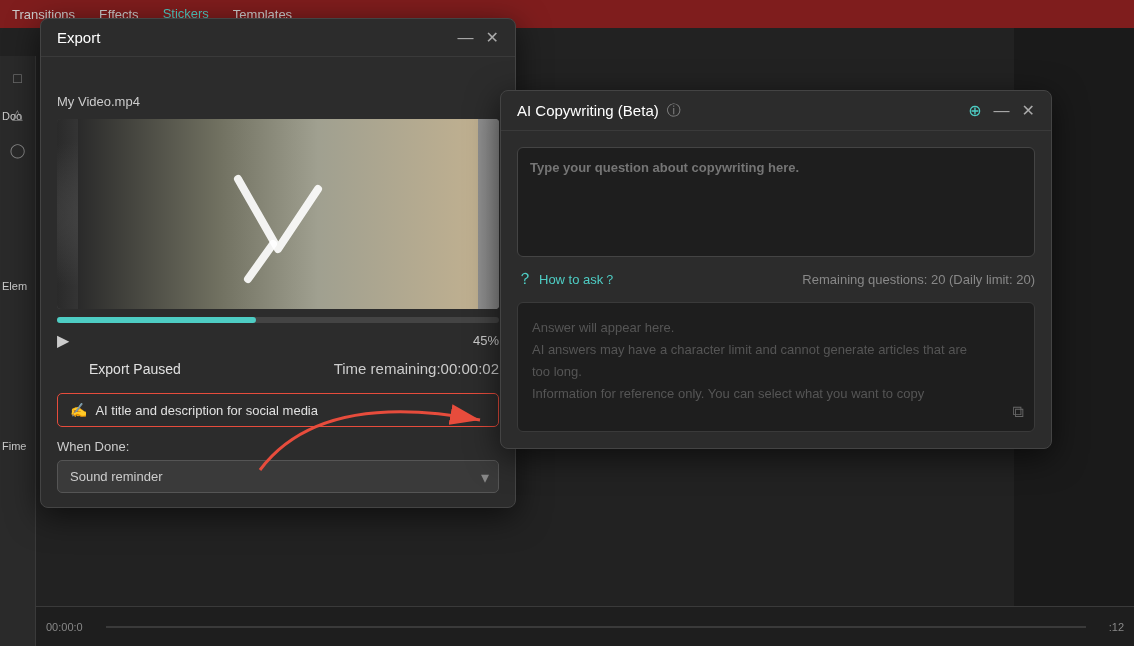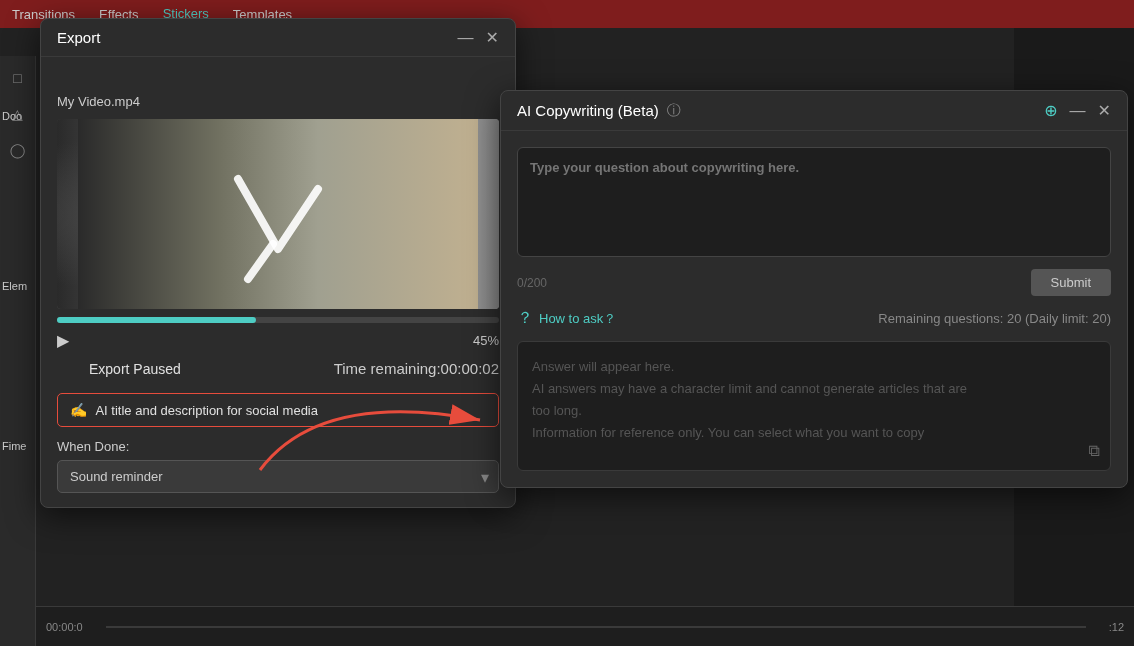--- a/index.html
+++ b/index.html
@@ -243,21 +243,21 @@
       transform: translateY(-50%);
       color: #888;
       pointer-events: none;
     }
 
     
     .ai-dialog {
       position: absolute;
       top: 90px;
       left: 500px;
-      width: 628px;
+      width: 552px;
       background: #2c2c2c;
       border-radius: 8px;
       border: 1px solid #444;
       box-shadow: 0 8px 32px rgba(0,0,0,0.6);
       z-index: 11;
     }
 
     .ai-dialog-title-bar {
       display: flex;
       align-items: center;
@@ -508,24 +508,20 @@
       <span class="pin-icon">⊕</span>
       <button class="title-bar-btn">—</button>
       <button class="title-bar-btn">✕</button>
     </div>
   </div>
   <div class="ai-dialog-body">
     
     <textarea class="question-textarea" placeholder="Type your question about copywriting here." style=""></textarea>
     
     
-    <div class="textarea-footer">
-      <span class="char-count">0/200</span>
-      <button class="submit-btn">Submit</button>
-    </div>
 
     
     <div class="how-to-row">
       <div class="how-to-left">
         <span class="question-circle">？</span>
         <a class="how-to-link">How to ask？</a>
       </div>
       <span class="remaining-questions">Remaining questions: 20 (Daily limit: 20)</span>
     </div>
 

